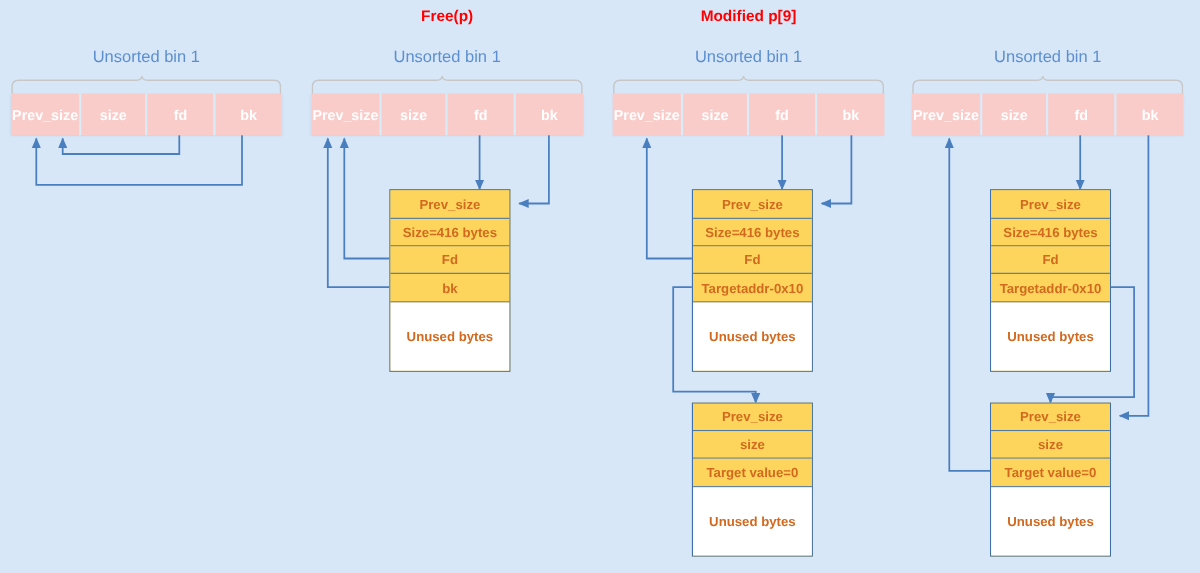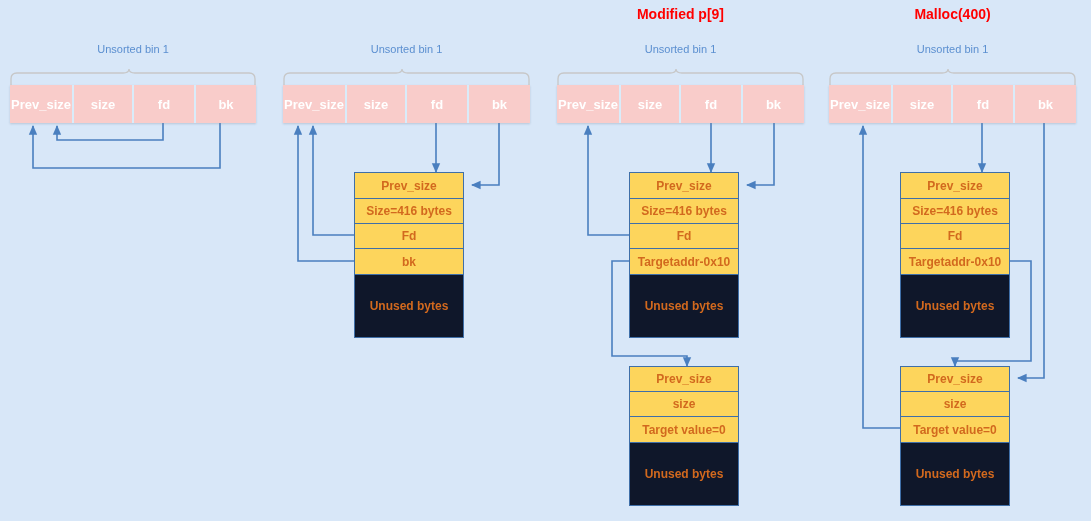--- a/index.html
+++ b/index.html
@@ -22,21 +22,21 @@
     position: absolute;
     color: #ff0000;
     font-size: 14px;
     font-weight: bold;
     text-align: center;
     white-space: nowrap;
   }
   .bin-label {
     position: absolute;
     color: #5b8fd0;
-    font-size: 11px;
+    font-size: 15px;
     text-align: center;
     white-space: nowrap;
   }
 
   
   .brace { position: absolute; }
 
   
   .bin-table {
     position: absolute;
@@ -69,21 +69,21 @@
     font-size: 12px;
     font-weight: bold;
     display: flex;
     align-items: center;
     justify-content: center;
     border-bottom: 1px solid #3f6fa8;
     box-sizing: border-box;
     background: #fdd55c;
     white-space: nowrap;
   }
-  .chunk-row.last { border-bottom: none; background: #0f172a; }
+  .chunk-row.last { border-bottom: none; background: #ffffff; }
 </style>
 </head>
 <body>
 
 <div class="stage">
 
   <svg class="wires" viewBox="0 0 1091 521">
     <defs>
       <marker id="ah" markerWidth="7" markerHeight="7" refX="5.4" refY="3" orient="auto">
         <path d="M0,0.4 L6,3 L0,5.6 z" fill="#4a7fbf"></path>
@@ -124,20 +124,21 @@
   <svg class="brace" style="left:10px; top:68px;" width="246" height="20" viewBox="0 0 246 20">
     <path d="M1,20 L1,11 Q1,5 7,5 L113,5 Q119,5 119,1 Q119,5 125,5 L239,5 Q245,5 245,11 L245,20" fill="none" stroke="#c7c7c7" stroke-width="1.3"></path>
   </svg>
   <div class="bin-table" style="left:10px; top:85px; width:246px;">
     <div class="bin-cell" style="width:64px;">Prev_size</div>
     <div class="bin-cell" style="width:60px;">size</div>
     <div class="bin-cell" style="width:62px;">fd</div>
     <div class="bin-cell" style="width:60px;">bk</div>
   </div>
 
+  <div class="col-title" style="left:283px; top:6px; width:247px;">Free(p)</div>
   <div class="bin-label" style="left:283px; top:43px; width:247px;">Unsorted bin 1</div>
   <svg class="brace" style="left:283px; top:68px;" width="247" height="20" viewBox="0 0 247 20">
     <path d="M1,20 L1,11 Q1,5 7,5 L113,5 Q119,5 119,1 Q119,5 125,5 L240,5 Q246,5 246,11 L246,20" fill="none" stroke="#c7c7c7" stroke-width="1.3"></path>
   </svg>
   <div class="bin-table" style="left:283px; top:85px; width:247px;">
     <div class="bin-cell" style="width:64px;">Prev_size</div>
     <div class="bin-cell" style="width:60px;">size</div>
     <div class="bin-cell" style="width:62px;">fd</div>
     <div class="bin-cell" style="width:61px;">bk</div>
   </div>
@@ -167,21 +168,20 @@
     <div class="chunk-row" style="height:26px;">Targetaddr-0x10</div>
     <div class="chunk-row last" style="height:62px;">Unused bytes</div>
   </div>
   <div class="chunk" style="left:629px; top:366px; width:110px; height:140px;">
     <div class="chunk-row" style="height:25px;">Prev_size</div>
     <div class="chunk-row" style="height:25px;">size</div>
     <div class="chunk-row" style="height:26px;">Target value=0</div>
     <div class="chunk-row last" style="height:62px;">Unused bytes</div>
   </div>
 
-  <div class="col-title" style="left:829px; top:6px; width:247px;">Malloc(400)</div>
   <div class="bin-label" style="left:829px; top:43px; width:247px;">Unsorted bin 1</div>
   <svg class="brace" style="left:829px; top:68px;" width="247" height="20" viewBox="0 0 247 20">
     <path d="M1,20 L1,11 Q1,5 7,5 L113,5 Q119,5 119,1 Q119,5 125,5 L240,5 Q246,5 246,11 L246,20" fill="none" stroke="#c7c7c7" stroke-width="1.3"></path>
   </svg>
   <div class="bin-table" style="left:829px; top:85px; width:247px;">
     <div class="bin-cell" style="width:64px;">Prev_size</div>
     <div class="bin-cell" style="width:60px;">size</div>
     <div class="bin-cell" style="width:62px;">fd</div>
     <div class="bin-cell" style="width:61px;">bk</div>
   </div>

